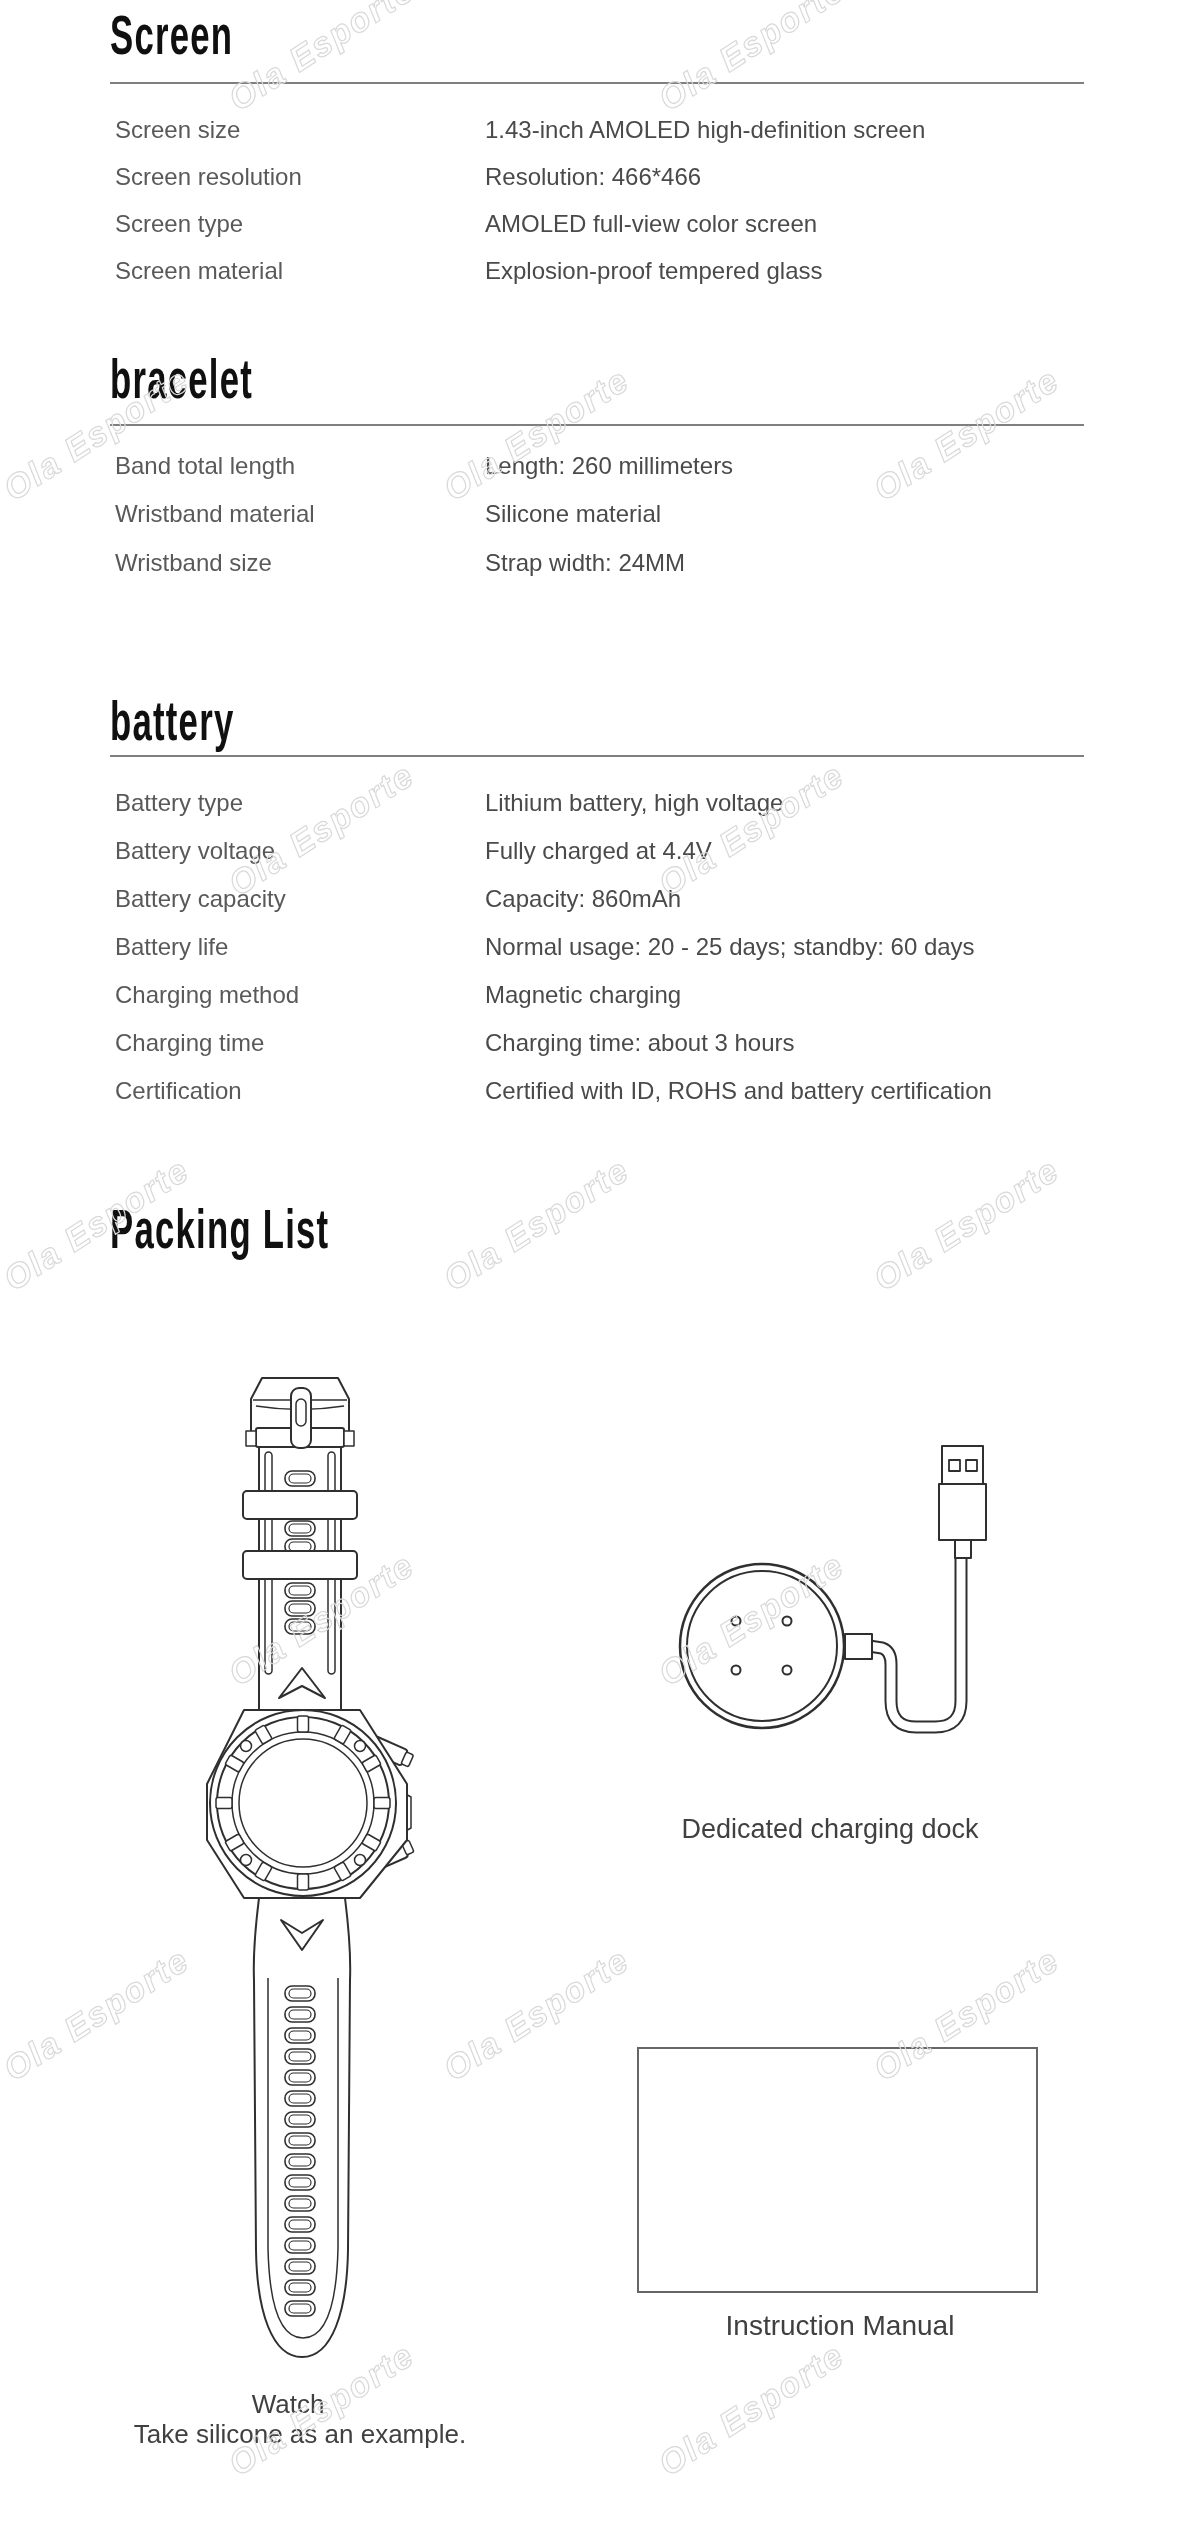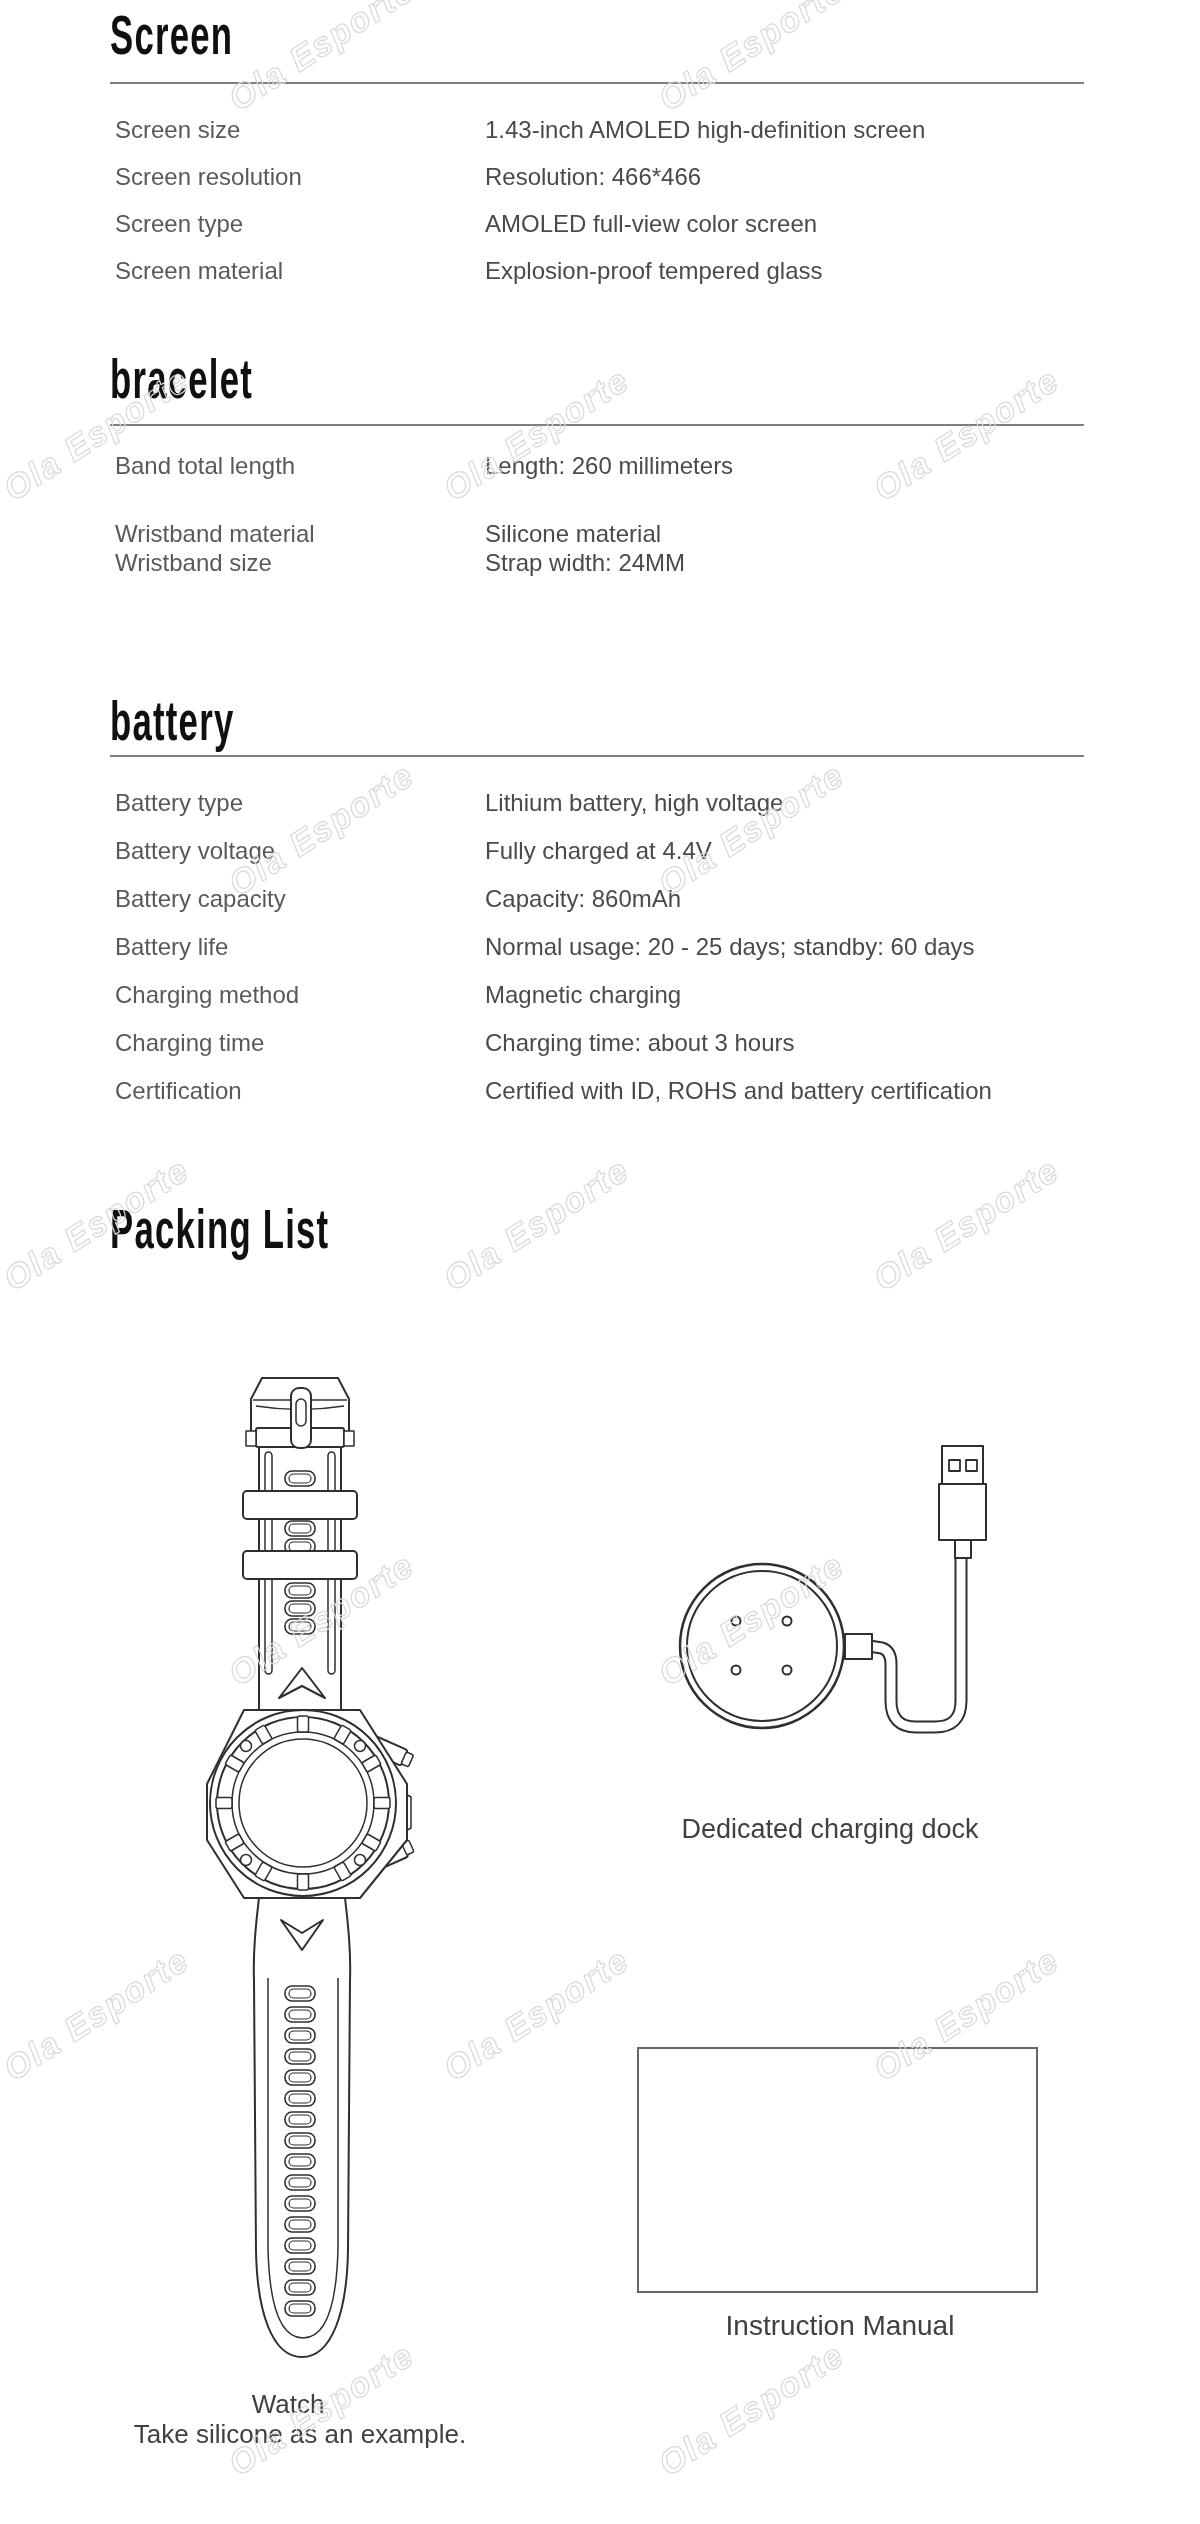--- a/index.html
+++ b/index.html
@@ -48,21 +48,21 @@
       </div>
     </div>
 
   <h2 class="hd" style="left:110px;top:350px">bracelet</h2>
   <div class="rule" style="top:424px"></div>
   <div id="rows-1">
       <div class="spec-row" style="top: 452px;">
         <span class="spec-label">Band total length</span>
         <span class="spec-value">Length: 260 millimeters</span>
       </div>
-      <div class="spec-row" style="top: 500px; margin-top: 20px;">
+      <div class="spec-row" style="top: 500px;">
         <span class="spec-label">Wristband material</span>
         <span class="spec-value">Silicone material</span>
       </div>
       <div class="spec-row" style="top: 549px;">
         <span class="spec-label">Wristband size</span>
         <span class="spec-value">Strap width: 24MM</span>
       </div>
     </div>
 
   <h2 class="hd" style="left:110px;top:692px">battery</h2>

